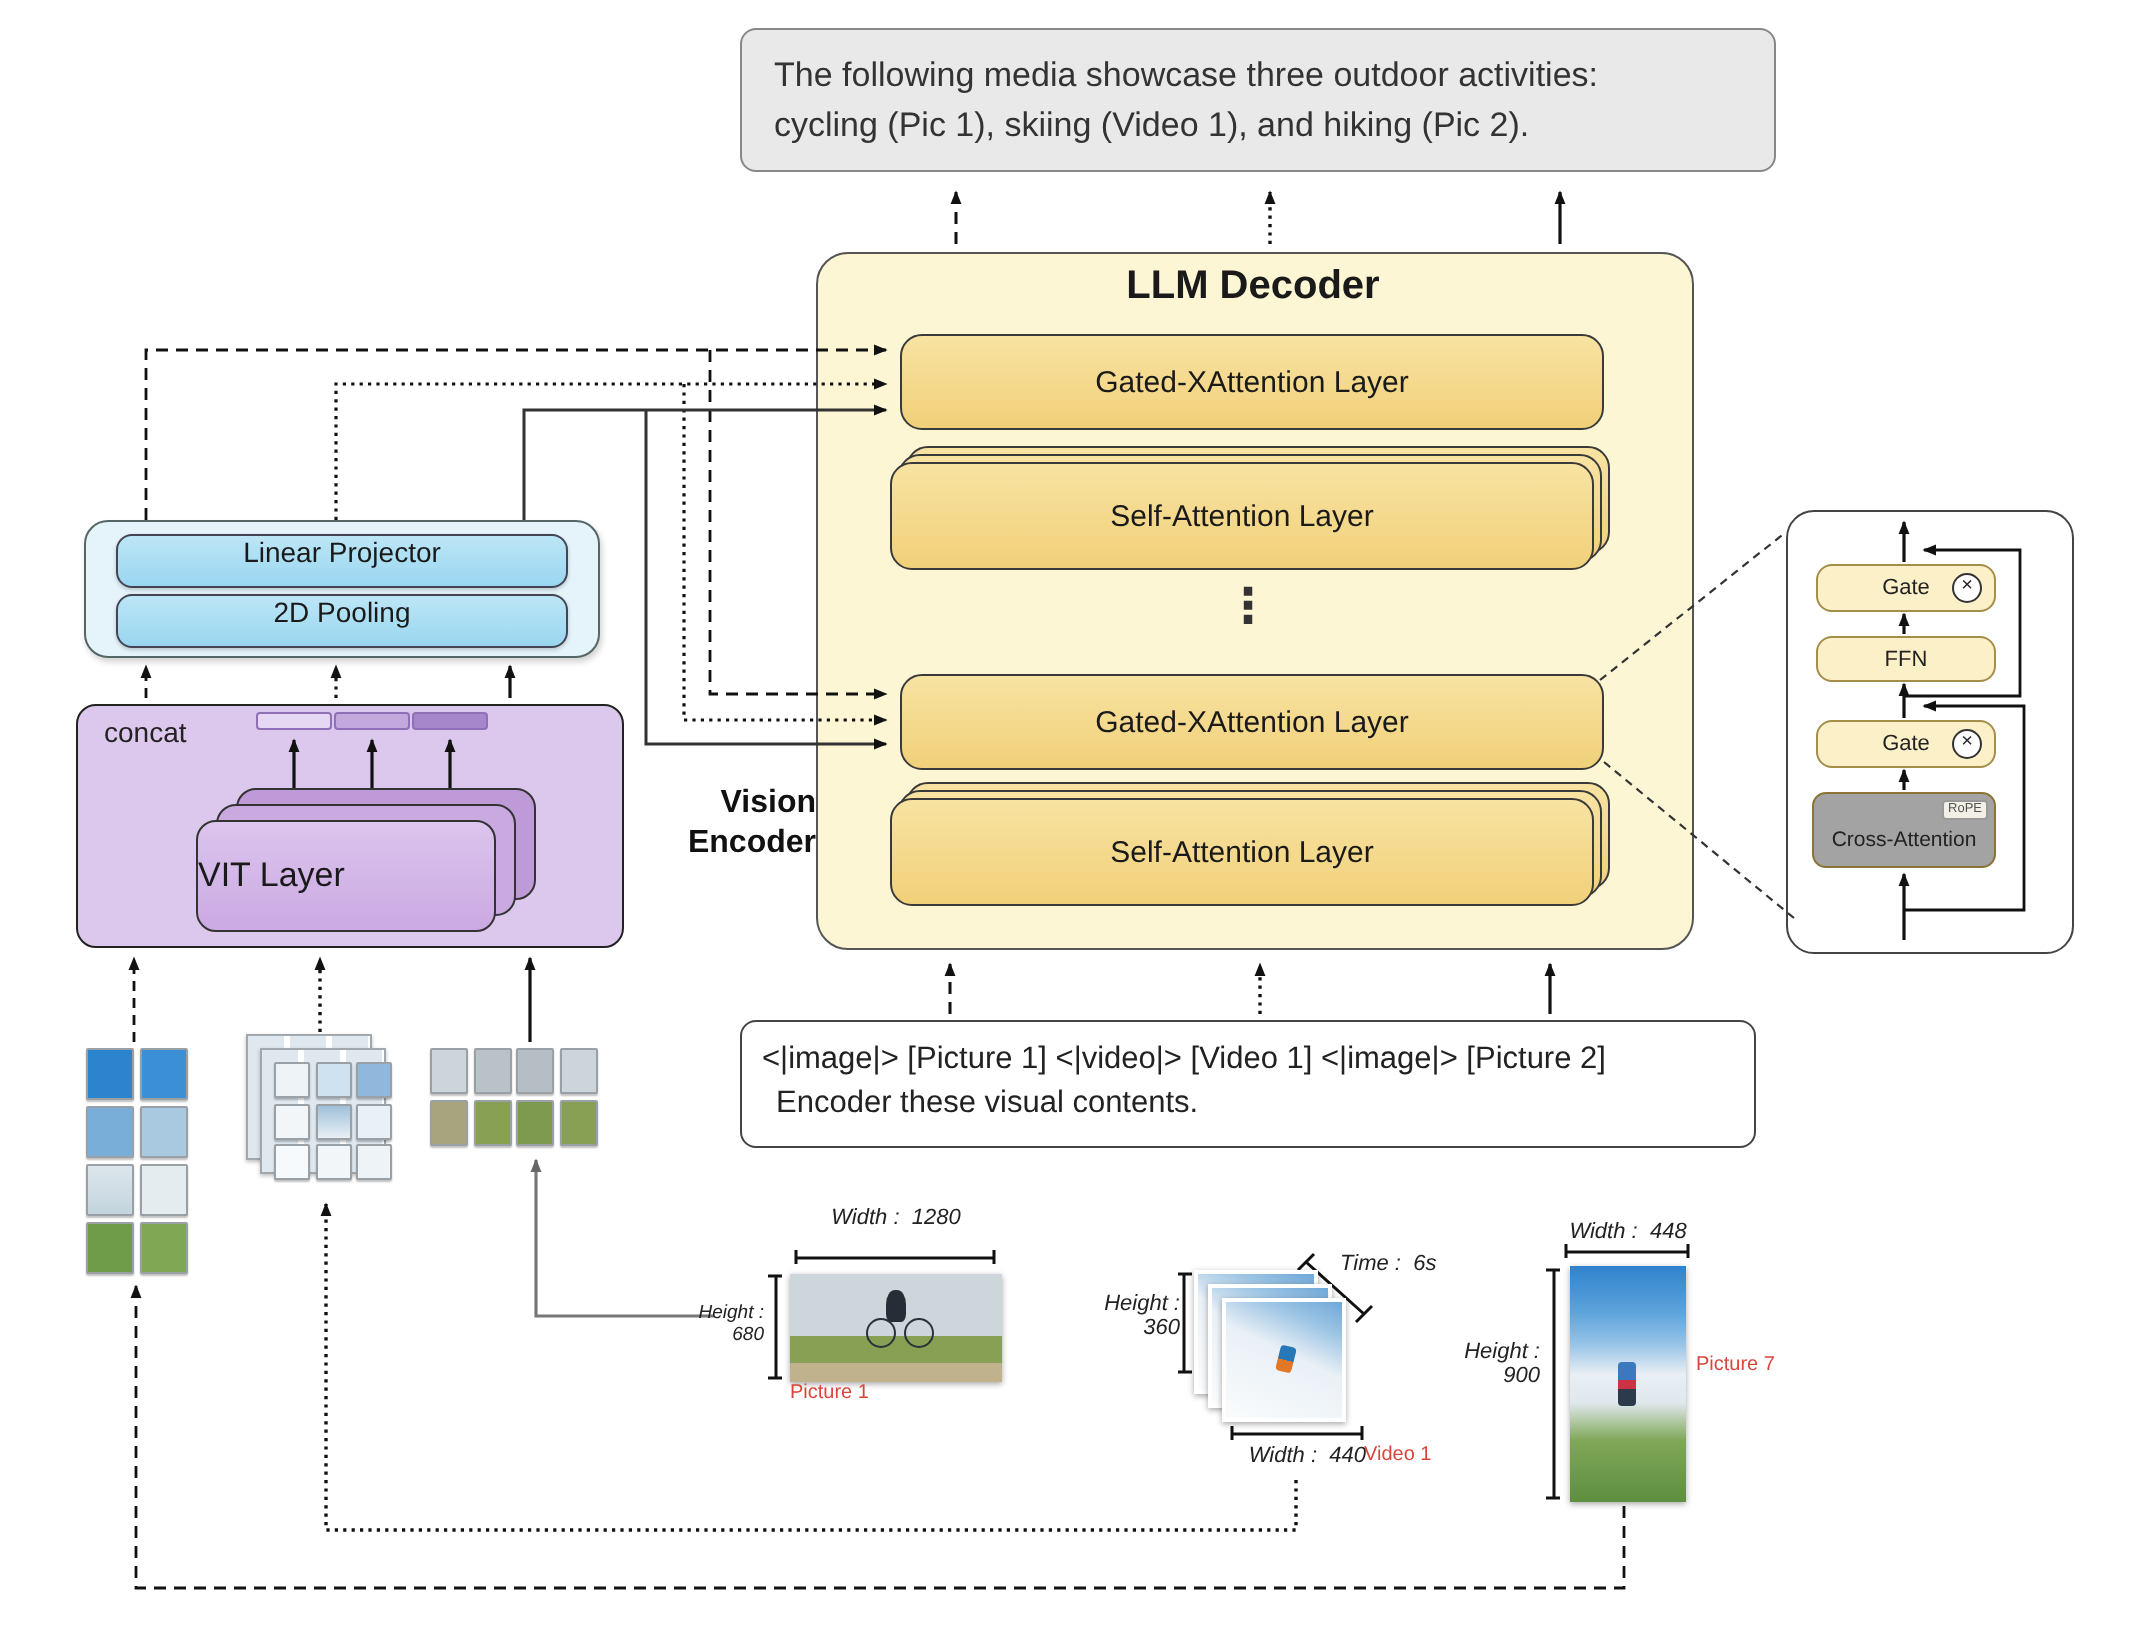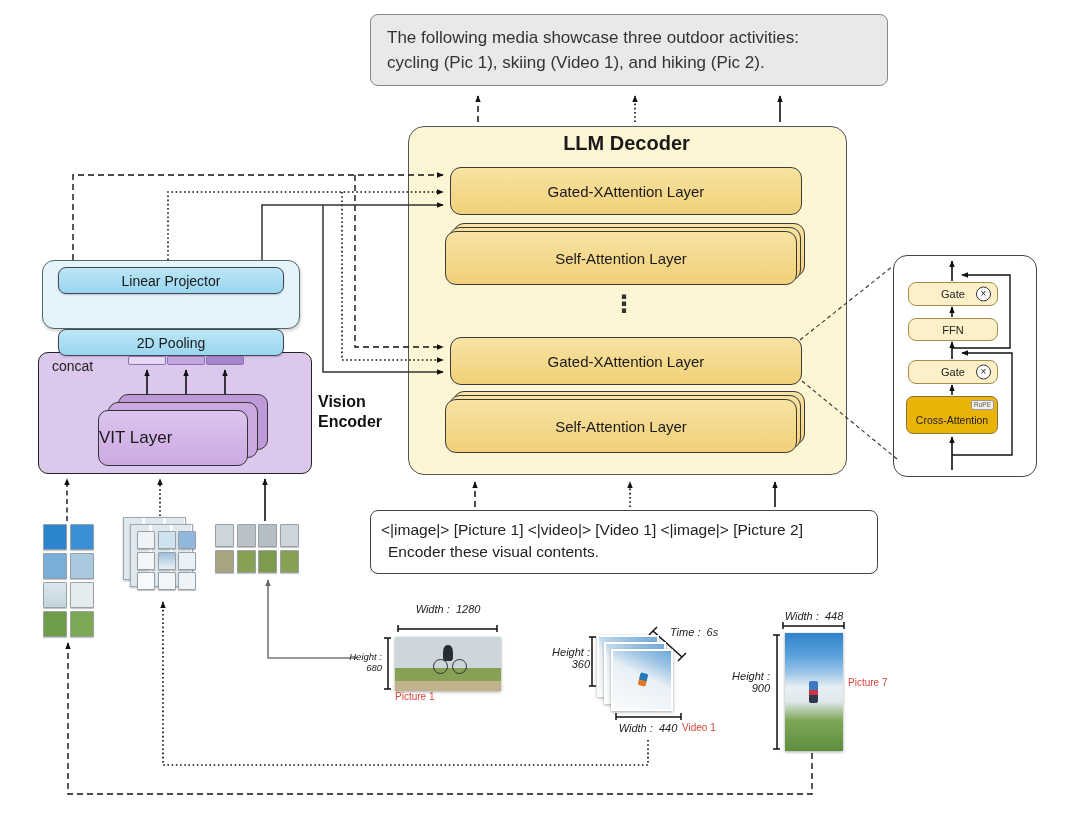--- a/index.html
+++ b/index.html
@@ -28,34 +28,34 @@
          font-size:15px;color:#1a1a1a;}
   .stackback{border:1.5px solid #3a3a3a;border-radius:11px;background:linear-gradient(#F8E3A2,#F1D079);}
   .dots{font-size:24px;font-weight:bold;color:#333;line-height:1;}
   
   .mini{border:1.2px solid #a58e4a;border-radius:8px;background:#FBF0C8;
         display:flex;align-items:center;justify-content:center;
         font-size:11px;color:#222;}
   .mini .gsym{position:absolute;right:6px;top:50%;transform:translateY(-50%);
         width:13px;height:13px;border:1.2px solid #333;border-radius:50%;background:#fff;
         font-size:10px;line-height:12px;text-align:center;color:#222;}
-  .ca{border:1.3px solid #8a7436;border-radius:7px;background:#eab308;
+  .ca{border:1.3px solid #8a7436;border-radius:7px;background:#a3a3a3;
       display:flex;align-items:flex-end;justify-content:center;font-size:10.5px;color:#222;
       padding-bottom:7px;box-sizing:border-box;}
   .rope{position:absolute;right:3px;top:3px;border:1px solid #999;border-radius:2px;
         background:#f2efe6;font-size:6.5px;color:#555;padding:0 2px;line-height:8px;}
   
   .cyanbox{border:1.4px solid #445;border-radius:8px;background:linear-gradient(#BCE6F6,#9AD6F0);
-           display:flex;align-items:center;justify-content:center;font-size:14px;color:#1a1a1a;
+           display:flex;align-items:flex-start;justify-content:center;font-size:14px;color:#1a1a1a;
            box-shadow:0 1px 2px rgba(0,0,0,.2);}
   .vitback{border:1.5px solid #333;border-radius:10px;}
   .vit{border:1.5px solid #333;border-radius:10px;background:linear-gradient(#DCC5EE,#CBA9E2);
        display:flex;align-items:center;font-size:17px;color:#1a1a1a;}
   .token{height:9px;border:1px solid #8f6fb5;border-radius:2px;box-sizing:border-box;}
-  .ve-label{font-weight:bold;font-size:16px;color:#111;text-align:left;line-height:1.25;}
+  .ve-label{font-weight:bold;font-size:16px;color:#111;text-align:right;line-height:1.25;}
   .concat-label{font-size:14px;color:#222;}
   
   .outbox{left:370px;top:14px;width:518px;height:72px;background:#E9E9E9;border:1.5px solid #888;
           border-radius:8px;box-sizing:border-box;padding:11px 16px;font-size:17px;color:#333;
           line-height:1.45;}
   .promptbox{left:370px;top:510px;width:508px;height:64px;background:#fff;border:1.5px solid #444;
              border-radius:8px;box-sizing:border-box;padding:8px 10px;font-size:15.5px;color:#222;
              line-height:1.45;}
   .promptbox .l2{padding-left:7px;}
   
@@ -208,21 +208,21 @@
     <span class="gsym">×</span>
   </div>
   <div class="abs fg ca" style="left:906px;top:396px;width:92px;height:38px;">
     <span>Cross-Attention</span>
     <span class="rope">RoPE</span>
   </div>
 
   <div class="abs fg cyanbox" style="left:58px;top:267px;width:224px;height:25px;">
     <span>Linear Projector</span>
   </div>
-  <div class="abs fg cyanbox" style="left:58px;top:297px;width:224px;height:25px;margin-top:32px;">
+  <div class="abs fg cyanbox" style="left:58px;top:297px;width:224px;height:25px;">
     <span>2D Pooling</span>
   </div>
   <div class="abs fg concat-label" style="left:52px;top:358px;">concat</div>
   <div class="abs fg token" style="left:128px;top:356px;width:38px;background:#E6D8F2;"></div>
   <div class="abs fg token" style="left:167px;top:356px;width:38px;background:#C3A8DE;"></div>
   <div class="abs fg token" style="left:206px;top:356px;width:38px;background:#A787CC;"></div>
   <div class="abs fg vitback" style="left:118px;top:394px;width:148px;height:54px;background:#BE9AD8;"></div>
   <div class="abs fg vitback" style="left:108px;top:402px;width:148px;height:54px;background:#C9A9E0;"></div>
   <div class="abs fg vit" style="left:98px;top:410px;width:148px;height:54px;">
     <span>VIT Layer</span>
@@ -293,21 +293,21 @@
   <div class="abs fg dimlabel" style="left:670px;top:626px;">
     <span>Time :</span>&nbsp;
     <span>6s</span>
   </div>
   <div class="abs fg vframe" style="left:597px;top:635px;"></div>
   <div class="abs fg vframe" style="left:604px;top:642px;"></div>
   <div class="abs fg vframe" style="left:611px;top:649px;">
     <div class="skier"></div>
   </div>
   <div class="abs fg redlabel" style="left:682px;top:682px;margin-top:40px;">Video 1</div>
-  <div class="abs fg dimlabel" style="left:613px;top:722px;width:70px;text-align:center;">
+  <div class="abs fg dimlabel" style="left:613px;top:722px;width:70px;text-align:right;">
     <span>Width :</span>&nbsp;
     <span>440</span>
   </div>
 
   <div class="abs fg dimlabel" style="left:783px;top:610px;width:62px;text-align:center;">
     <span>Width :</span>&nbsp;
     <span>448</span>
   </div>
   <div class="abs fg dimlabel" style="left:732px;top:670px;width:38px;text-align:right;">
     <div>Height :</div>

